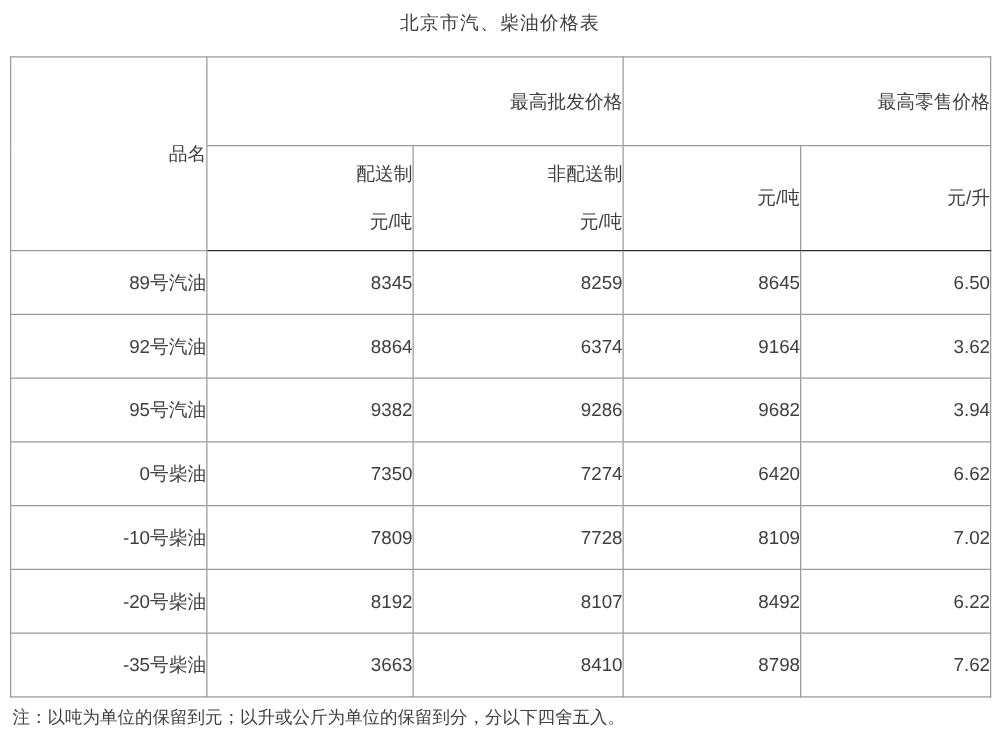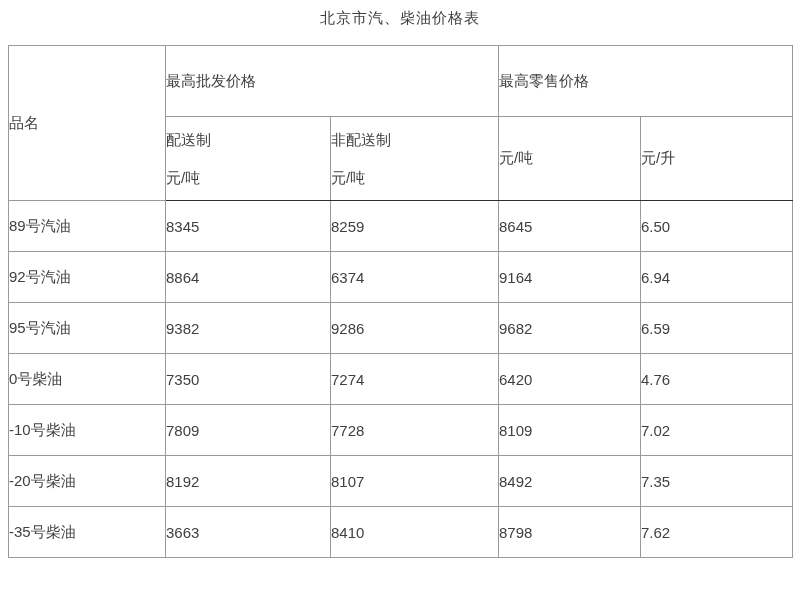--- a/index.html
+++ b/index.html
@@ -26,21 +26,21 @@
   table.price-table {
     border-collapse: collapse;
     table-layout: fixed;
     width: 784px;
     margin: 17px 0 0 8px;
   }
   .price-table th, .price-table td {
     border: 1px solid var(--border-light);
     font-weight: normal;
     font-size: 15px;
-    text-align: left;
+    text-align: right;
     vertical-align: middle;
     color: var(--text);
     background: var(--background);
     overflow: hidden;
   }
   
   thead tr.subhead th { border-bottom-color: var(--border-dark); }
   tbody td { border-top-color: var(--border-dark); border-bottom-color: var(--border-dark); }
   
   thead tr.grouphead th { height: 71px; }
@@ -93,54 +93,55 @@
         <td>8345</td>
         <td>8259</td>
         <td>8645</td>
         <td>6.50</td>
       </tr>
       <tr>
         <td>92号汽油</td>
         <td>8864</td>
         <td>6374</td>
         <td>9164</td>
-        <td>6.94</td>
+        <td>3.62</td>
       </tr>
       <tr>
         <td>95号汽油</td>
         <td>9382</td>
         <td>9286</td>
         <td>9682</td>
-        <td>6.59</td>
+        <td>3.94</td>
       </tr>
       <tr>
         <td>0号柴油</td>
         <td>7350</td>
         <td>7274</td>
         <td>6420</td>
-        <td>4.76</td>
+        <td>6.62</td>
       </tr>
       <tr>
         <td>-10号柴油</td>
         <td>7809</td>
         <td>7728</td>
         <td>8109</td>
         <td>7.02</td>
       </tr>
       <tr>
         <td>-20号柴油</td>
         <td>8192</td>
         <td>8107</td>
         <td>8492</td>
-        <td>7.35</td>
+        <td>6.22</td>
       </tr>
       <tr>
         <td>-35号柴油</td>
         <td>3663</td>
         <td>8410</td>
         <td>8798</td>
         <td>7.62</td>
       </tr>
     </tbody>
   </table>
 
+  <div class="note">注：以吨为单位的保留到元；以升或公斤为单位的保留到分，分以下四舍五入。</div>
 
 </div>
 
 </body></html>

